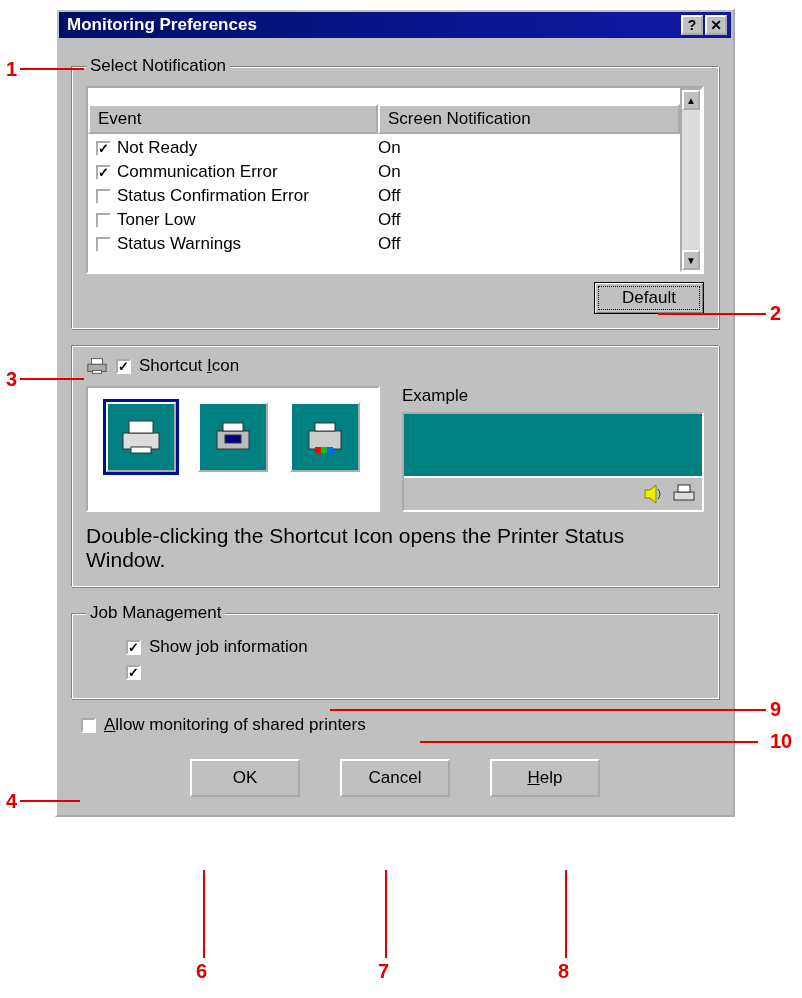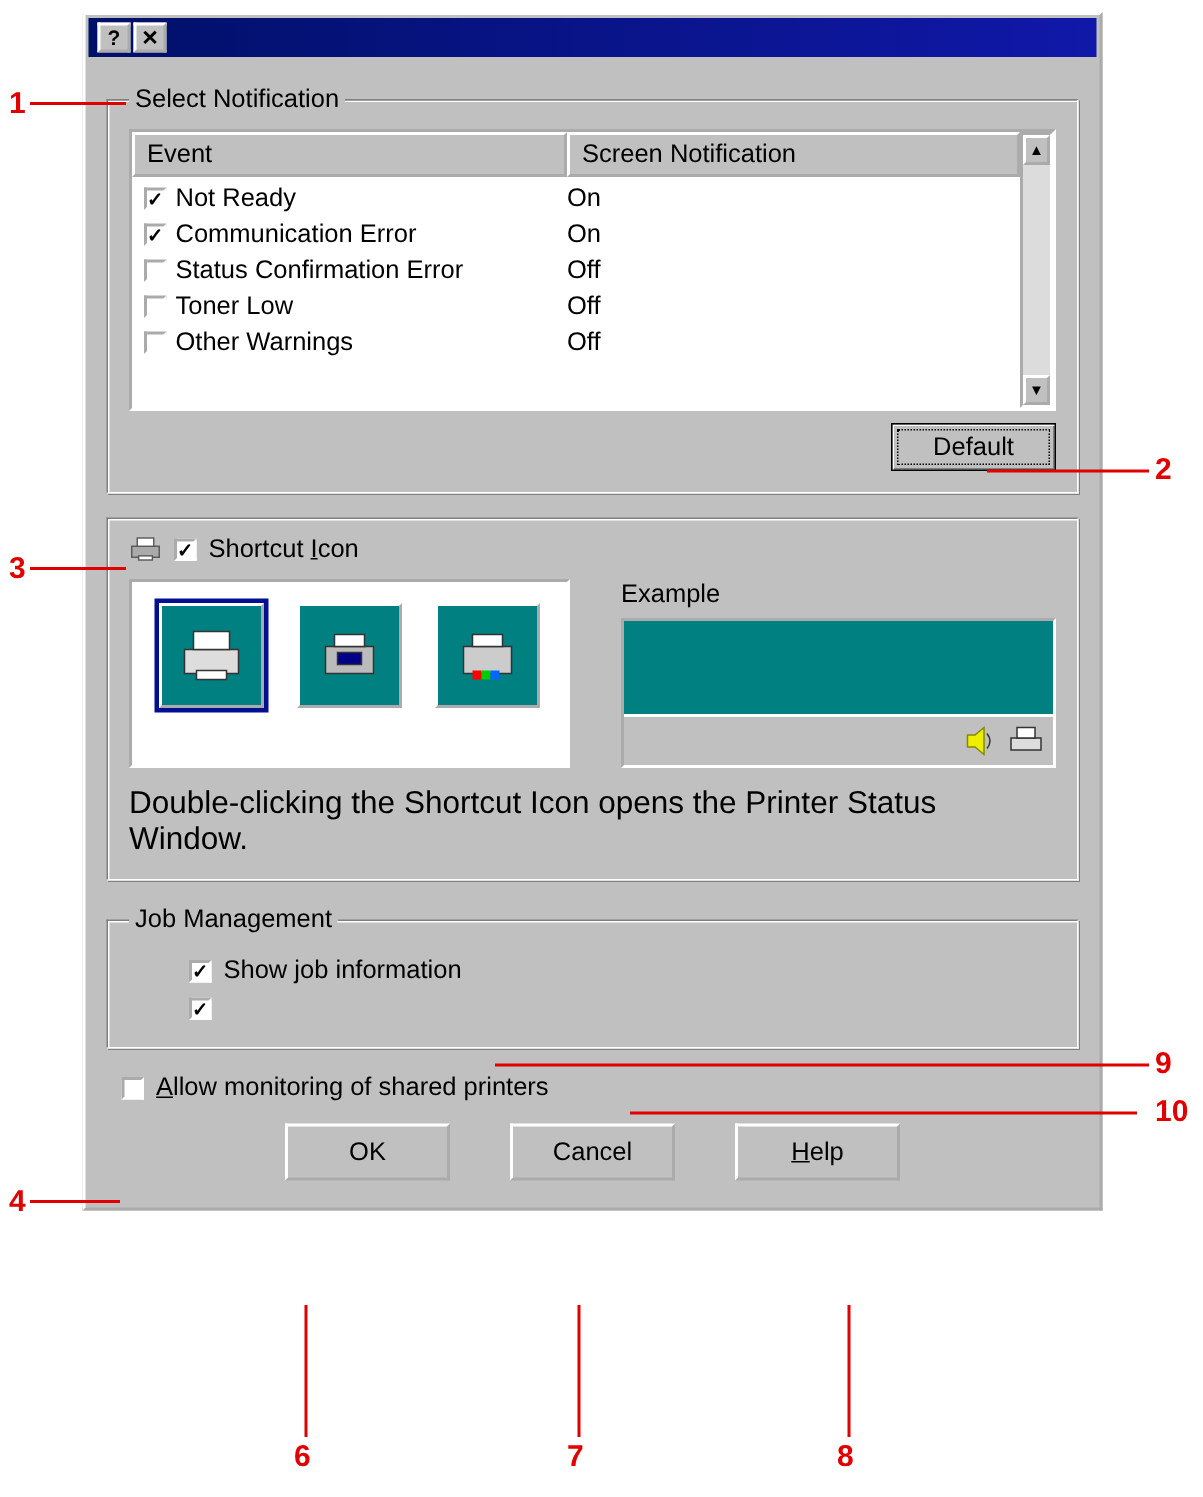--- a/index.html
+++ b/index.html
@@ -60,21 +60,21 @@
     padding: 0 4px;
     font-size: 17px;
   }
   .sunken-panel {
     border: 2px inset #fff;
     background: #fff;
   }
   .list-wrap {
     display: flex;
   }
-  .list-content { flex: 1; }
+  .list-content { flex: 1; margin-top: 16px; }
   .list-header {
     display: flex;
     background: #c0c0c0;
   }
   .list-header-cell {
     border: 2px outset #fff;
     padding: 3px 8px;
     font-size: 17px;
     text-align: left;
   }
@@ -147,21 +147,21 @@
   .icon-tile {
     width: 70px; height: 70px;
     background: #008080;
     border: 2px outset #fff;
     display: flex;
     align-items: center;
     justify-content: center;
     position: relative;
   }
   .icon-tile.selected { outline: 3px solid #001090; outline-offset: 0; }
-  .example-col { flex: 1; margin-left: 34px; }
+  .example-col { flex: 1; margin-left: 22px; }
   .example-label { margin-bottom: 6px; }
   .example-panel {
     border: 2px inset #fff;
     background: #008080;
     height: 100px;
     position: relative;
   }
   .tray {
     position: absolute;
     bottom: 0; left: 0; right: 0;
@@ -170,21 +170,21 @@
     border-top: 2px outset #fff;
     display: flex;
     justify-content: flex-end;
     align-items: center;
     gap: 6px;
     padding: 0 6px;
   }
   .tray-icon { width: 24px; height: 22px; }
   .hint-text { margin-top: 12px; font-size: 21px; }
   .jm-row { display: flex; align-items: center; gap: 8px; padding: 4px 0 4px 40px; }
-  .shared-row { display: flex; align-items: center; gap: 8px; margin: 4px 0 14px 10px; }
+  .shared-row { display: flex; align-items: center; gap: 8px; margin: 4px 0 24px 10px; }
   .btn-row { display: flex; justify-content: center; gap: 40px; margin-bottom: 6px; }
   u { text-decoration: underline; }
 
   
   .callout-num {
     position: absolute;
     color: #e00000;
     font-weight: bold;
     font-size: 20px;
     font-family: Arial, sans-serif;
@@ -194,20 +194,21 @@
     background: #e00000;
   }
   .hline { height: 2px; }
   .vline { width: 2px; }
 </style>
 </head>
 <body>
 
 <div class="win-dialog">
   <div class="titlebar">
+    <span class="titlebar-text">Monitoring Preferences</span>
     <span class="titlebar-btn">?</span>
     <span class="titlebar-btn">✕</span>
   </div>
 
   <div class="dialog-body">
 
     <fieldset class="groupbox">
       <legend>Select Notification</legend>
       <div class="sunken-panel list-wrap" style="height:188px;">
         <div class="list-content">
@@ -240,21 +241,21 @@
             <div class="list-row">
               <div class="cell-event">
                   <span class="checkbox"></span>
                   <span>Toner Low</span>
                 </div>
               <div class="cell-notif">Off</div>
             </div>
             <div class="list-row">
               <div class="cell-event">
                   <span class="checkbox"></span>
-                  <span>Other Warnings</span>
+                  <span>Status Warnings</span>
                 </div>
               <div class="cell-notif">Off</div>
             </div>
           </div>
         </div>
         <div class="scrollbar">
           <div class="scroll-btn">▲</div>
           <div class="scroll-btn">▼</div>
         </div>
       </div>

